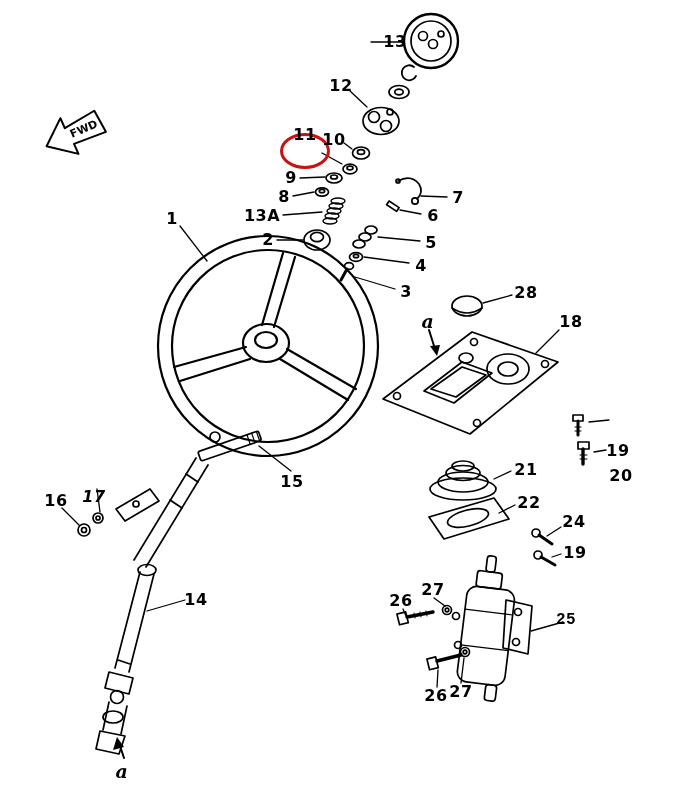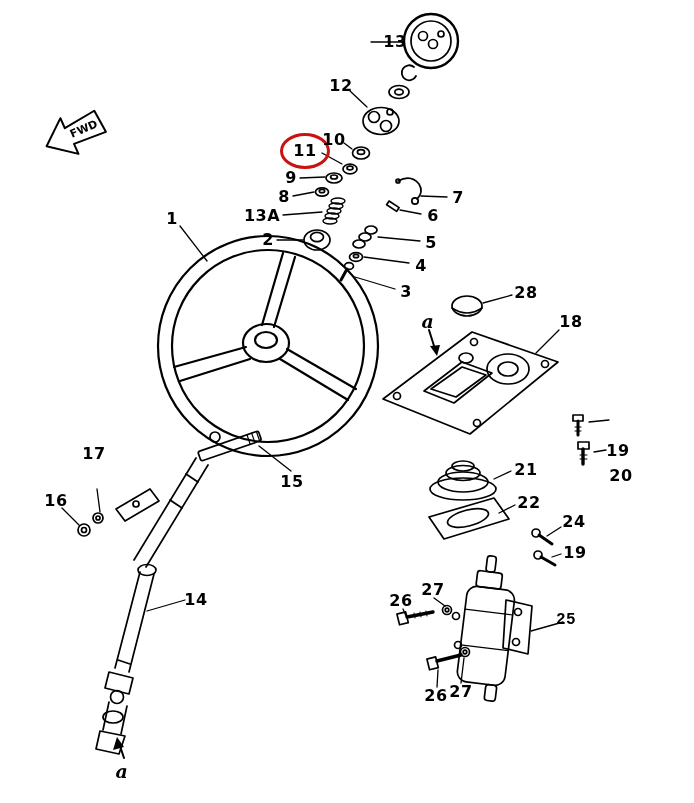--- a/index.html
+++ b/index.html
@@ -275,40 +275,40 @@
         <polygon points="117,737 113,750 124,747" fill="#000" stroke="none"></polygon>
       </g>
 
     </g>
   </svg>
 
   <div id="labels">
       <div class="part-label" style="left: 359px; top: 42px; margin-left: 36px;">13</div>
       <div class="part-label" style="left: 341px; top: 86px;">12</div>
       <div class="highlight-ellipse" style="left: 305px; top: 151px; border-color: rgb(204, 17, 17);"></div>
-      <div class="part-label" style="left: 305px; top: 151px;">11</div>
+      <div class="part-label" style="left: 305px; top: 135px;">11</div>
       <div class="part-label" style="left: 334px; top: 140px;">10</div>
       <div class="part-label" style="left: 291px; top: 178px;">9</div>
       <div class="part-label" style="left: 284px; top: 197px;">8</div>
       <div class="part-label" style="left: 262px; top: 216px;">13A</div>
       <div class="part-label" style="left: 268px; top: 240px;">2</div>
       <div class="part-label" style="left: 172px; top: 219px;">1</div>
       <div class="part-label" style="left: 458px; top: 198px;">7</div>
       <div class="part-label" style="left: 433px; top: 216px;">6</div>
       <div class="part-label" style="left: 431px; top: 243px;">5</div>
       <div class="part-label" style="left: 421px; top: 266px;">4</div>
       <div class="part-label" style="left: 406px; top: 292px;">3</div>
       <div class="part-label" style="left: 526px; top: 293px;">28</div>
       <div class="part-label" style="left: 571px; top: 322px;">18</div>
       <div class="part-label ref" style="left: 428px; top: 321px;">a</div>
       <div class="part-label" style="left: 621px; top: 440px; margin-top: 36px;">20</div>
       <div class="part-label" style="left: 618px; top: 451px;">19</div>
       <div class="part-label" style="left: 292px; top: 482px;">15</div>
       <div class="part-label" style="left: 526px; top: 470px;">21</div>
-      <div class="part-label" style="left: 94px; top: 454px;">17</div>
+      <div class="part-label" style="left: 94px; top: 497px; font-style: italic;">17</div>
       <div class="part-label" style="left: 56px; top: 501px;">16</div>
       <div class="part-label" style="left: 529px; top: 503px;">22</div>
       <div class="part-label" style="left: 574px; top: 522px; text-align: right;">24</div>
       <div class="part-label" style="left: 575px; top: 553px;">19</div>
       <div class="part-label" style="left: 196px; top: 600px;">14</div>
       <div class="part-label" style="left: 401px; top: 601px;">26</div>
       <div class="part-label" style="left: 433px; top: 590px;">27</div>
       <div class="part-label" style="left: 566px; top: 620px; font-family: Liberation Mono, monospace;">25</div>
       <div class="part-label" style="left: 436px; top: 696px;">26</div>
       <div class="part-label" style="left: 461px; top: 692px;">27</div>

